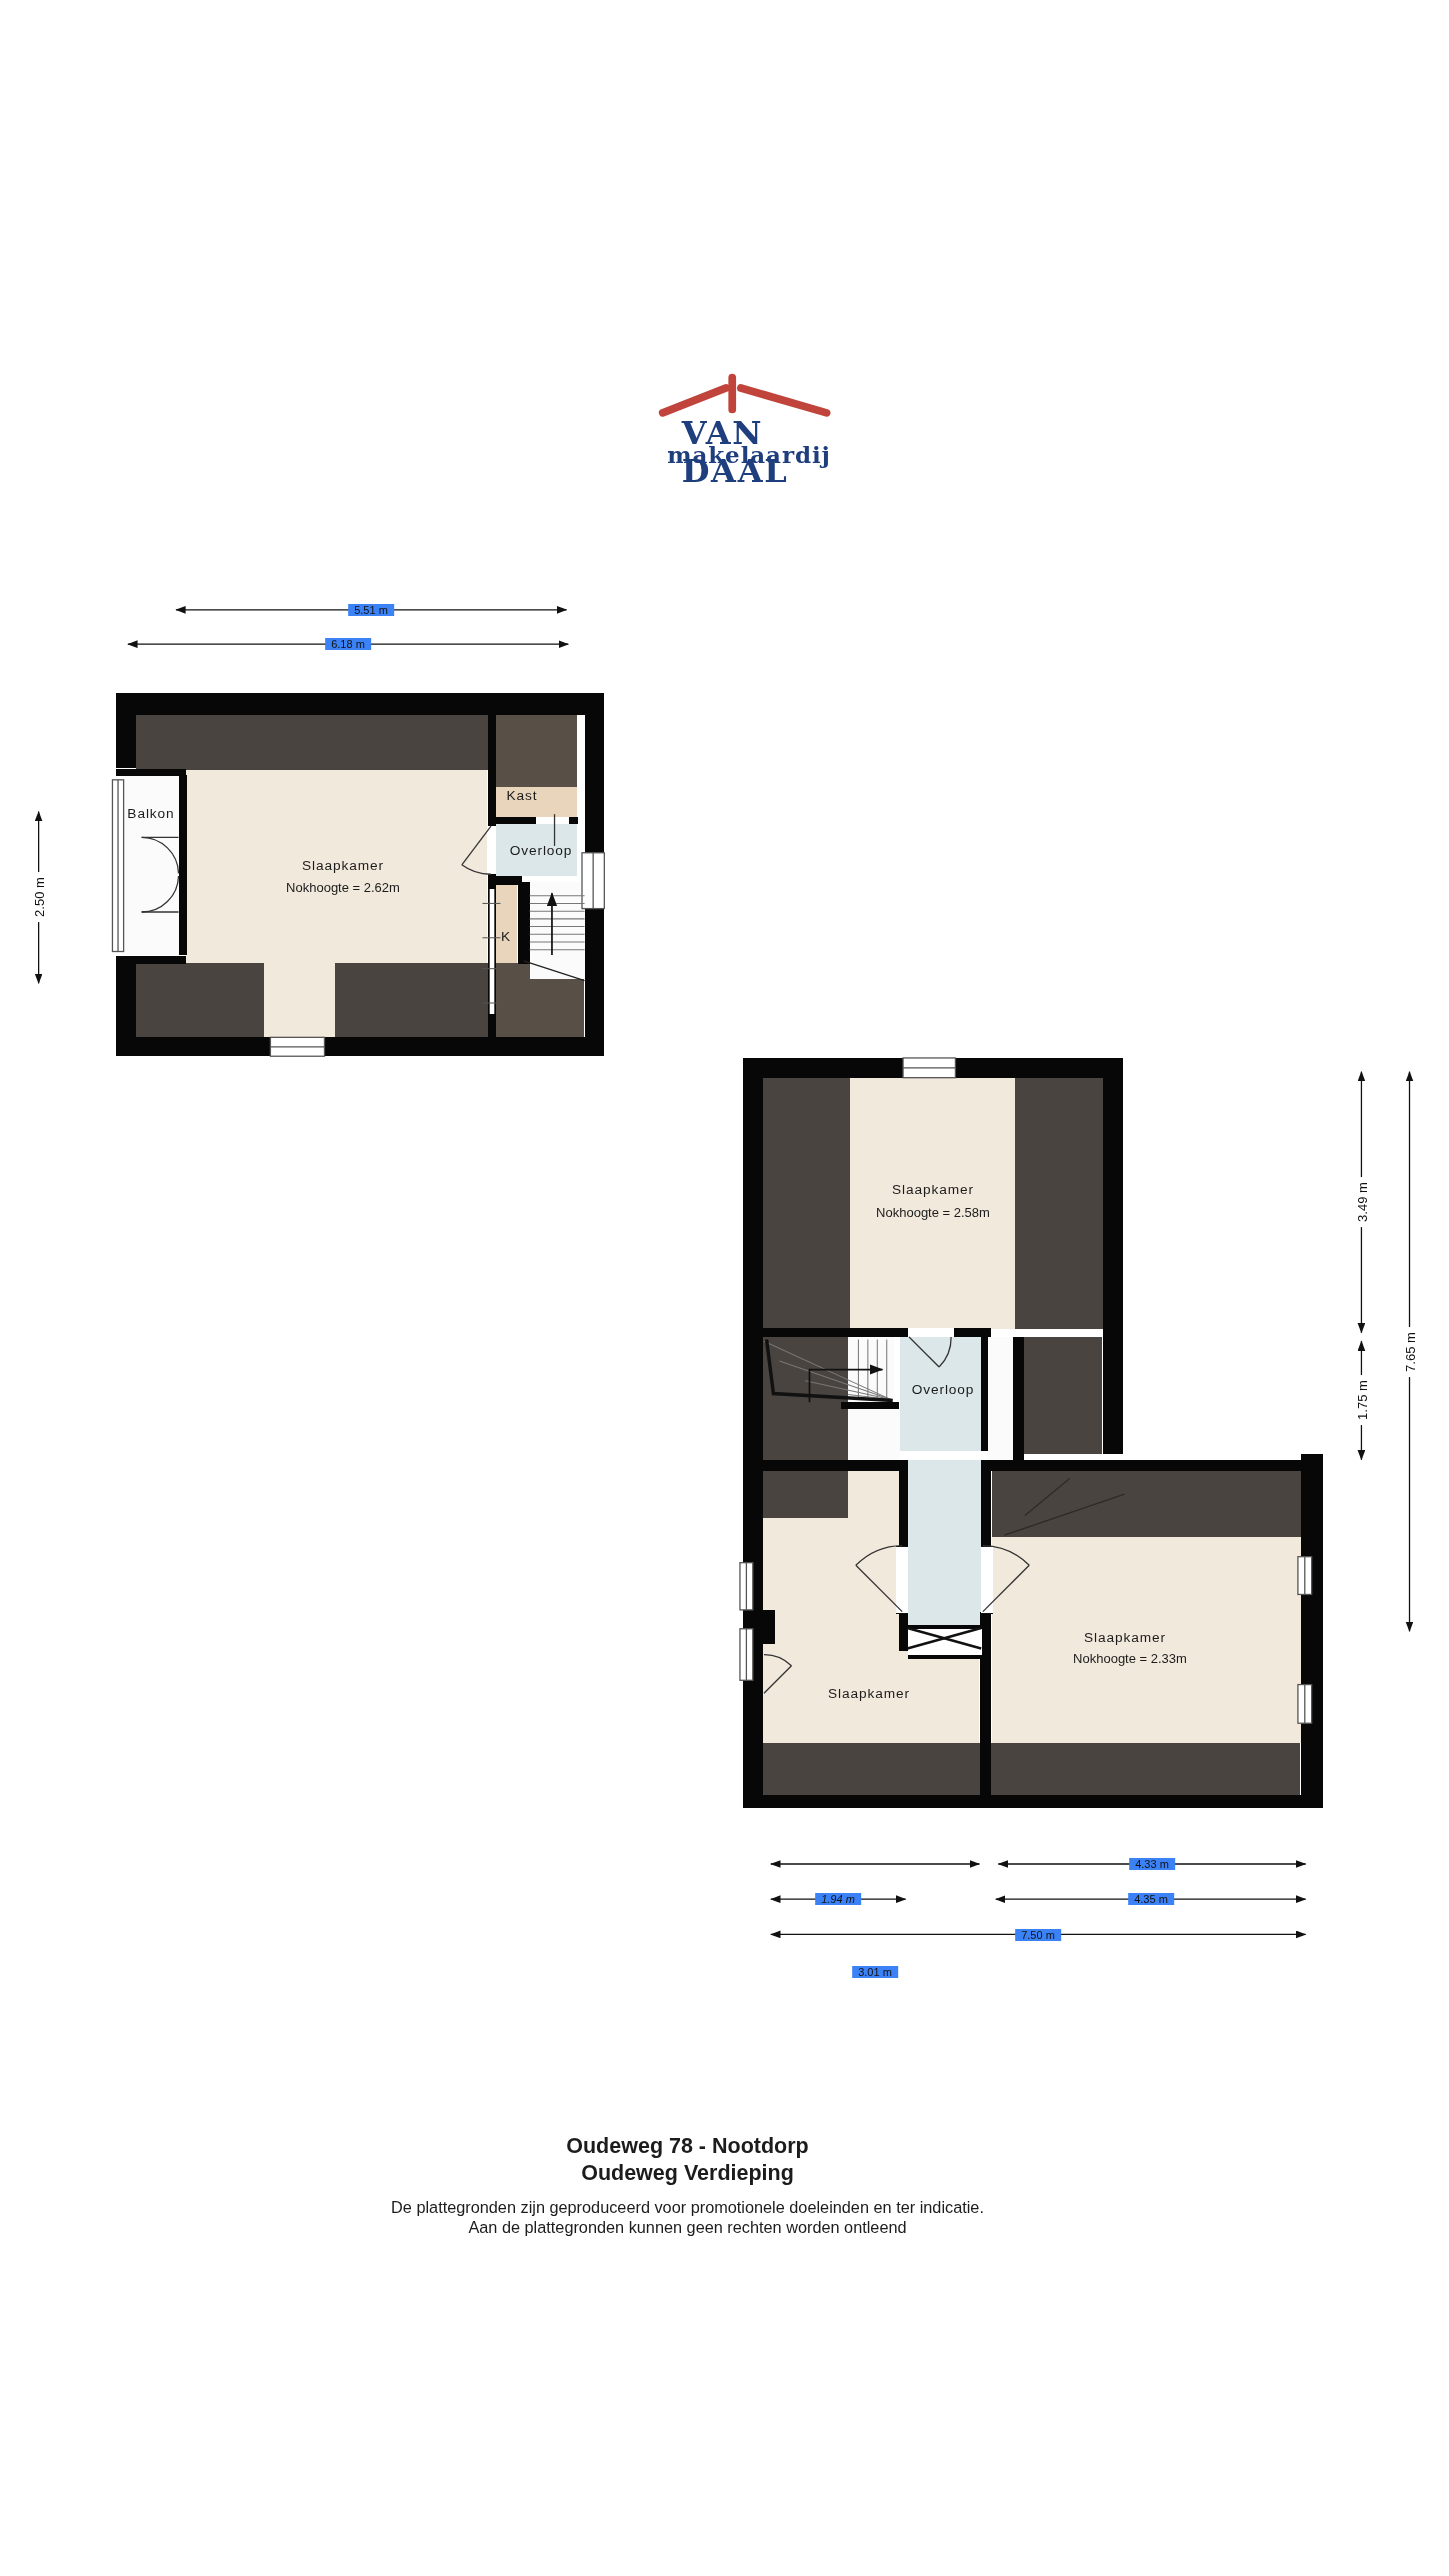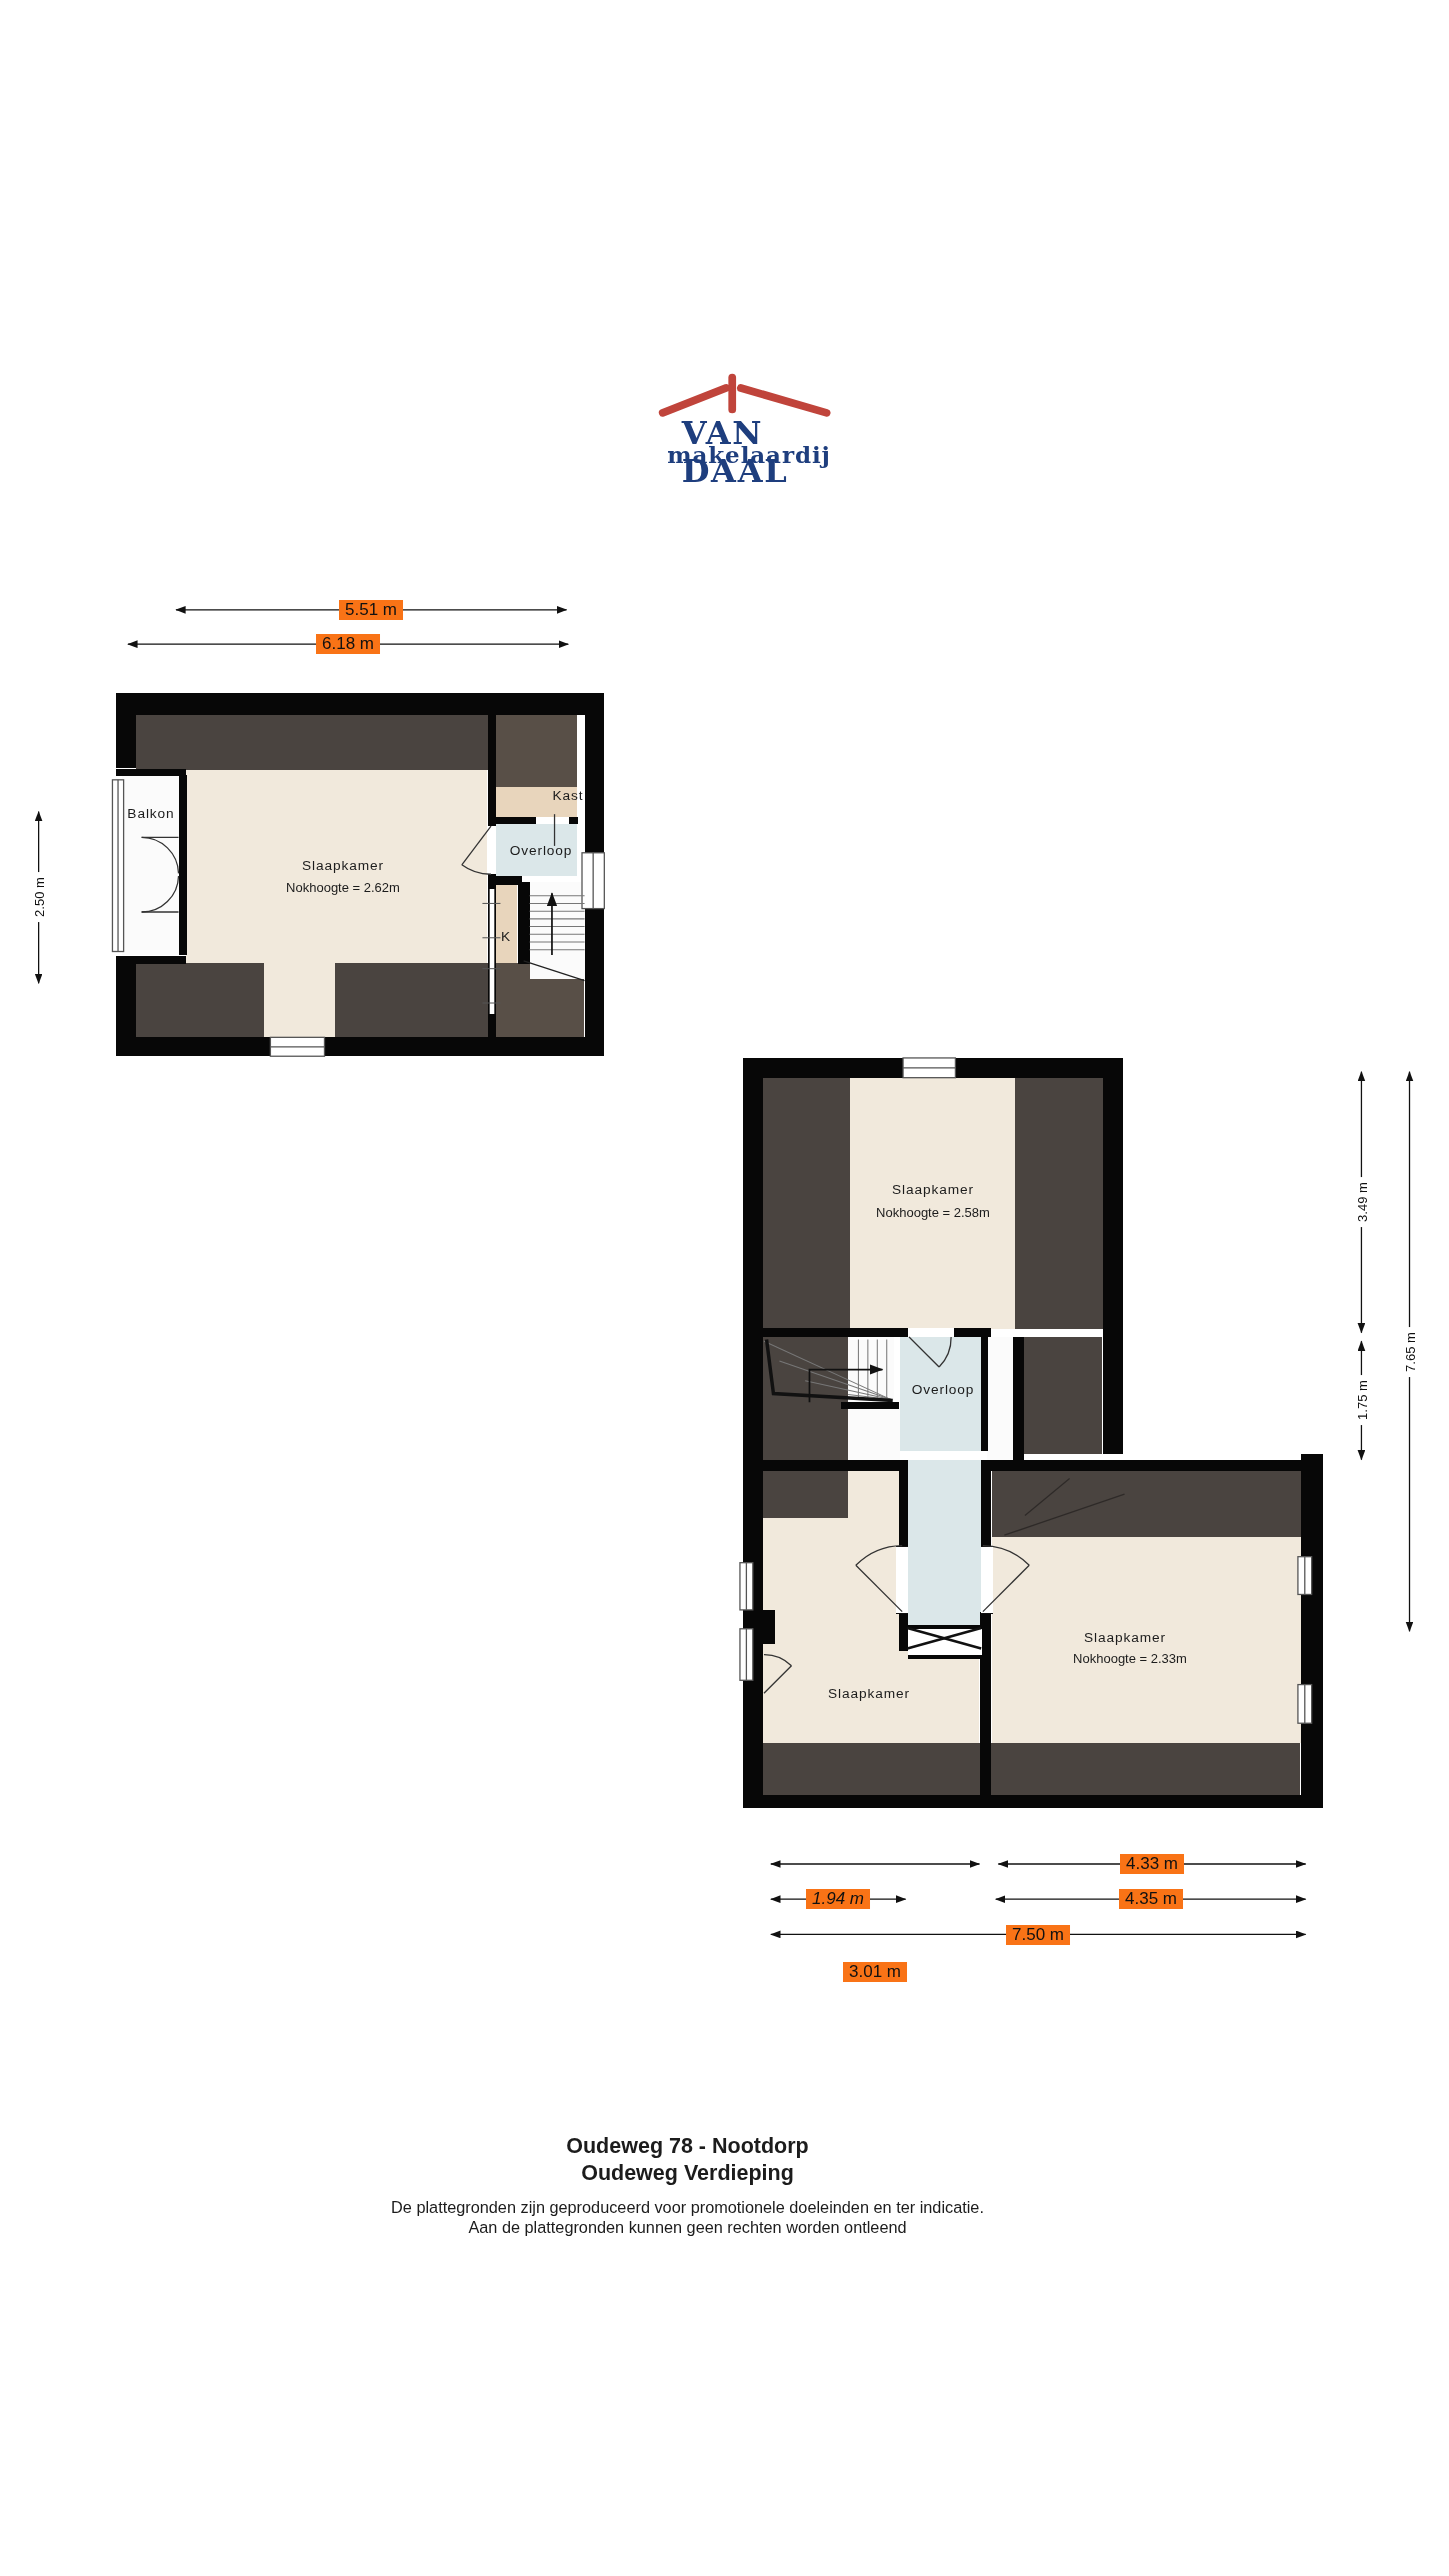--- a/index.html
+++ b/index.html
@@ -11,22 +11,22 @@
   .darkw{position:absolute;background:#584f47;}
   .cream{position:absolute;background:#f1e9dc;}
   .beige{position:absolute;background:#e8d5bc;}
   .blue{position:absolute;background:#dbe7e9;}
   .wht{position:absolute;background:#fbfbfb;}
   .lbl{position:absolute;transform:translate(-50%,-50%);font-size:13.7px;white-space:nowrap;
        letter-spacing:0.9px;color:#1c1c1c;}
   .sub{font-size:13px;letter-spacing:0;}
   .vlbl{position:absolute;transform:translate(-50%,-50%) rotate(-90deg);font-size:13px;
         white-space:nowrap;background:#fff;padding:0 5.2px;color:#111;}
-  .dimlbl{position:absolute;transform:translate(-50%,-50%);font-size:17px;white-space:nowrap;
-          background:#f97316;padding:0 6px;color:#111;}
+  .dimlbl{position:absolute;transform:translate(-50%,-50%);font-size:11px;white-space:nowrap;
+          background:#3b82f6;padding:0 6px;color:#111;}
   .slit{position:absolute;background:#fff;border-left:0.9px solid #555;border-right:0.9px solid #555;}
   .jamb{position:absolute;background:#fff;border-top:1.7px solid #111;border-bottom:1.7px solid #111;}
   .xbox{position:absolute;background:#fff;border-top:4.3px solid #070707;border-bottom:4.3px solid #070707;}
   svg.overlay{position:absolute;left:0;top:0;pointer-events:none;}
   .logo-name{position:absolute;transform:translate(-50%,0);font-family:"DejaVu Serif",serif;
              font-weight:bold;font-size:32px;letter-spacing:1.7px;color:#1e3e7e;}
   .logo-tag{position:absolute;transform:translate(-50%,0);font-family:"DejaVu Serif",serif;
             font-weight:bold;font-size:23px;letter-spacing:0.9px;color:#1e3e7e;}
   .foot{position:absolute;left:258px;width:859px;text-align:center;}
   .foot .t1{font-size:21.5px;font-weight:bold;line-height:27px;}
@@ -227,21 +227,21 @@
       <line x1="1163" y1="2171" x2="1521" y2="2171" marker-start="url(#ah)" marker-end="url(#ah)"></line>
       <line x1="898" y1="2212" x2="1055" y2="2212" marker-start="url(#ah)" marker-end="url(#ah)"></line>
       <line x1="1160" y1="2212" x2="1521" y2="2212" marker-start="url(#ah)" marker-end="url(#ah)"></line>
       <line x1="898" y1="2253" x2="1521" y2="2253" marker-start="url(#ah)" marker-end="url(#ah)"></line>
     </g>
   </svg>
 
   <div class="lbl" style="left:151px;top:813px;">Balkon</div>
   <div class="lbl" style="left:343px;top:865px;">Slaapkamer</div>
   <div class="lbl sub" style="left:343px;top:887px;">Nokhoogte = 2.62m</div>
-  <div class="lbl" style="left:568px;top:795px;">Kast</div>
+  <div class="lbl" style="left:522px;top:795px;">Kast</div>
   <div class="lbl" style="left:541px;top:850px;">Overloop</div>
   <div class="lbl" style="left:506px;top:936px;">K</div>
 
   <div class="lbl" style="left:933px;top:1189px;">Slaapkamer</div>
   <div class="lbl sub" style="left:933px;top:1212px;">Nokhoogte = 2.58m</div>
   <div class="lbl" style="left:943px;top:1389px;">Overloop</div>
   <div class="lbl" style="left:869px;top:1693px;">Slaapkamer</div>
   <div class="lbl" style="left:1125px;top:1637px;">Slaapkamer</div>
   <div class="lbl sub" style="left:1130px;top:1658px;">Nokhoogte = 2.33m</div>
 

